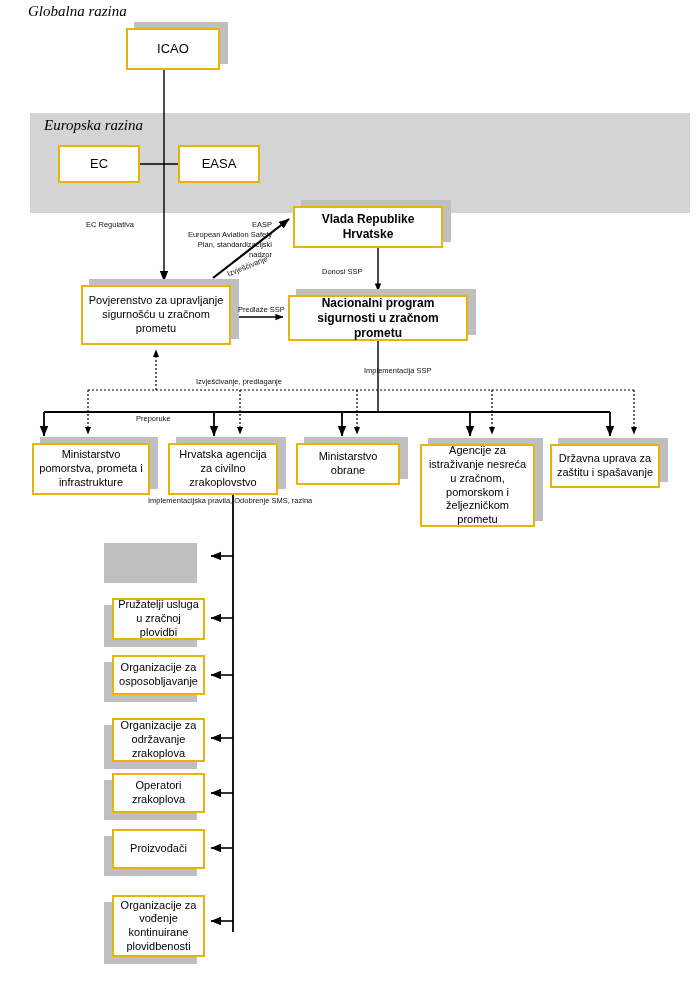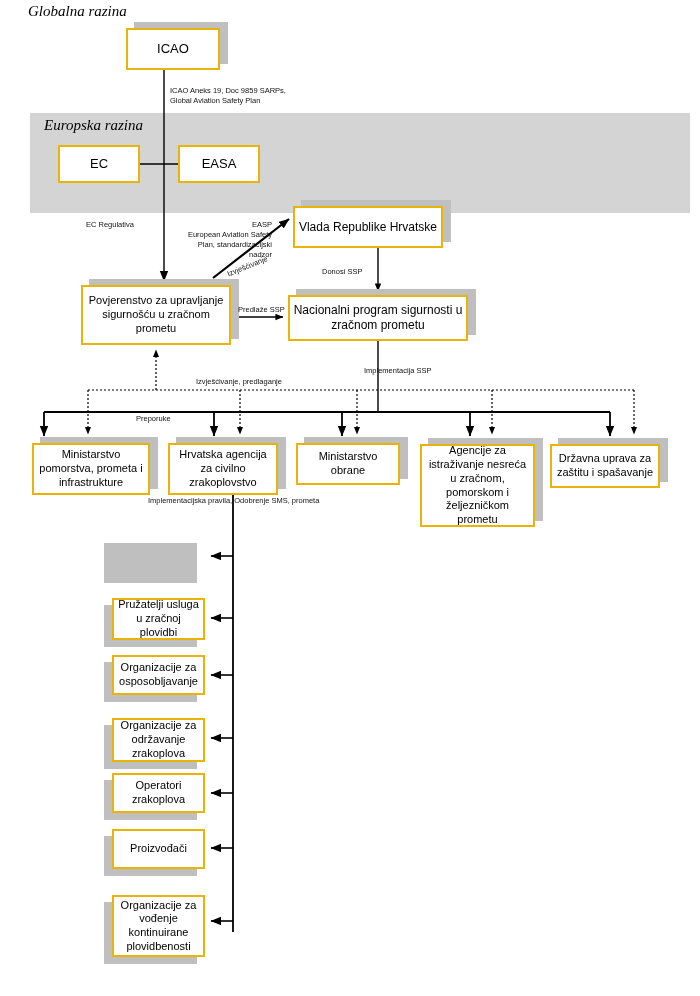--- a/index.html
+++ b/index.html
@@ -15,21 +15,21 @@
     position:absolute;font-family:"Liberation Serif", serif;font-style:italic;
     font-size:15px;color:#000;white-space:nowrap;
   }
   
   .shadow{position:absolute;background:#bfbfbf;}
   .box{
     position:absolute;background:#ffffff;border:2px solid #eab308;
     display:flex;align-items:center;justify-content:center;text-align:center;
     font-size:11px;line-height:1.25;box-sizing:border-box;padding:1px 3px;
   }
-  .box.bold{font-weight:normal;font-size:12px;}
+  .box.bold{font-weight:bold;font-size:12px;}
   .box.big{font-size:13px;}
   
   .lbl{
     position:absolute;font-size:7.5px;line-height:1.35;color:#111;
     white-space:pre-line;
   }
   .lbl.c{text-align:right;}
   .lbl.rot{transform:rotate(-22deg);transform-origin:left top;}
 </style>
 </head>
@@ -137,37 +137,35 @@
 
   <div class="shadow" style="left:104px;top:780px;width:93px;height:40px;"></div>
   <div class="box" style="left:112px;top:773px;width:93px;height:40px;">Operatori zrakoplova</div>
 
   <div class="shadow" style="left:104px;top:836px;width:93px;height:40px;"></div>
   <div class="box" style="left:112px;top:829px;width:93px;height:40px;">Proizvođači</div>
 
   <div class="shadow" style="left:104px;top:902px;width:93px;height:62px;"></div>
   <div class="box" style="left:112px;top:895px;width:93px;height:62px;">Organizacije za vođenje kontinuirane plovidbenosti</div>
 
-  <div class="lbl" style="left:170px;top:86px;width:190px;">ICAO Aneks 19, Doc 9859 SARPs,
-Global Aviation Safety Plan</div>
 
   <div class="lbl" style="left:86px;top:220px;">EC Regulativa</div>
 
   <div class="lbl c" style="left:156px;top:220px;width:116px;">EASP
 European Aviation Safety
 Plan, standardizacijski
 nadzor</div>
 
   <div class="lbl rot" style="left:226px;top:270px;">Izvješćivanje</div>
 
   <div class="lbl" style="left:238px;top:305px;">Predlaže SSP</div>
 
   <div class="lbl" style="left:322px;top:267px;">Donosi  SSP</div>
 
   <div class="lbl" style="left:364px;top:366px;">Implementacija SSP</div>
 
   <div class="lbl" style="left:196px;top:377px;">Izvješćivanje, predlaganje</div>
 
   <div class="lbl" style="left:136px;top:414px;">Preporuke</div>
 
-  <div class="lbl" style="left:148px;top:496px;">Implementacijska pravila, Odobrenje SMS, prometa</div>
+  <div class="lbl" style="left:148px;top:496px;">Implementacijska pravila, Odobrenje SMS, razina</div>
 
 </div>
 
 </body></html>

